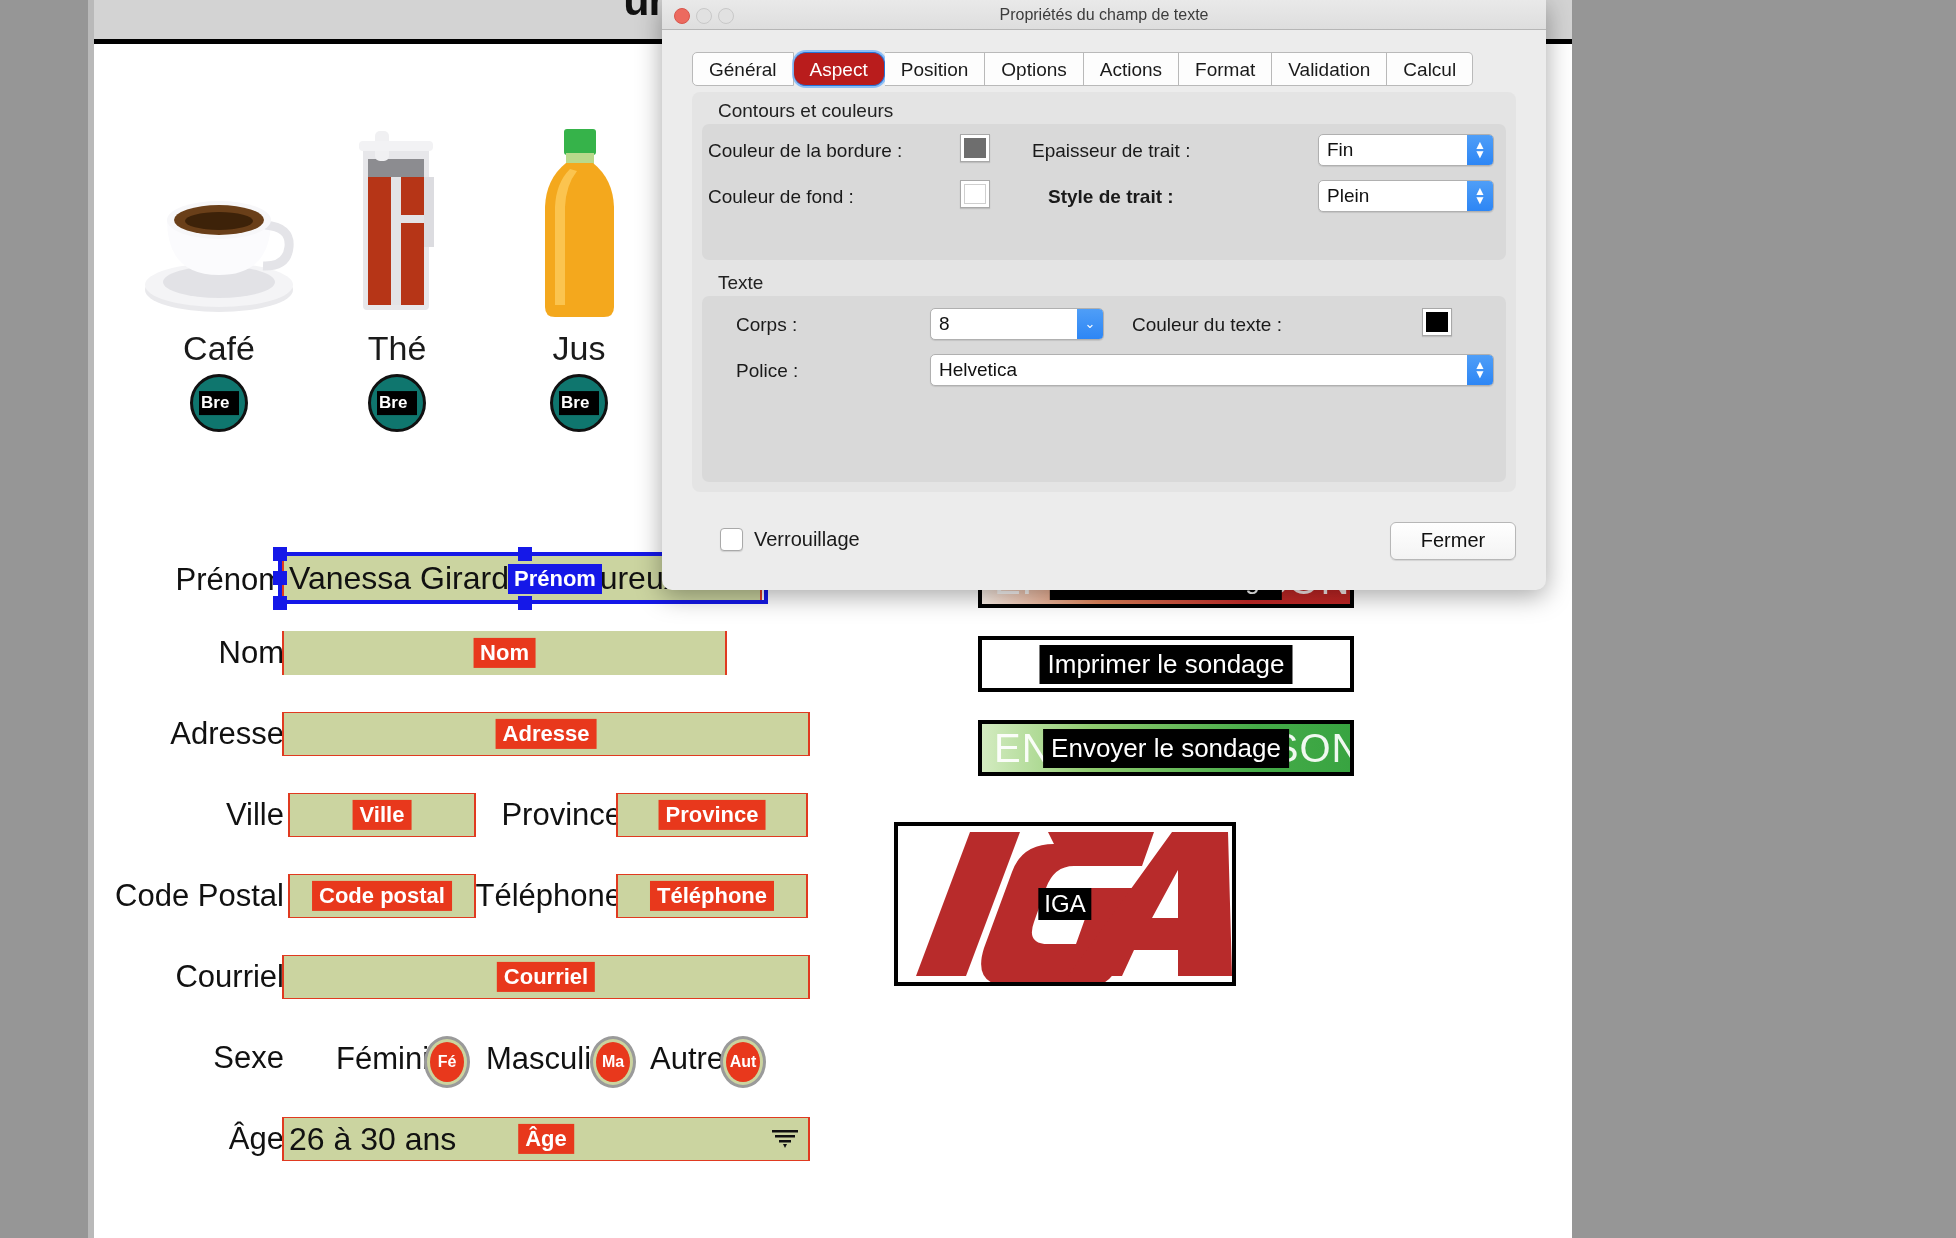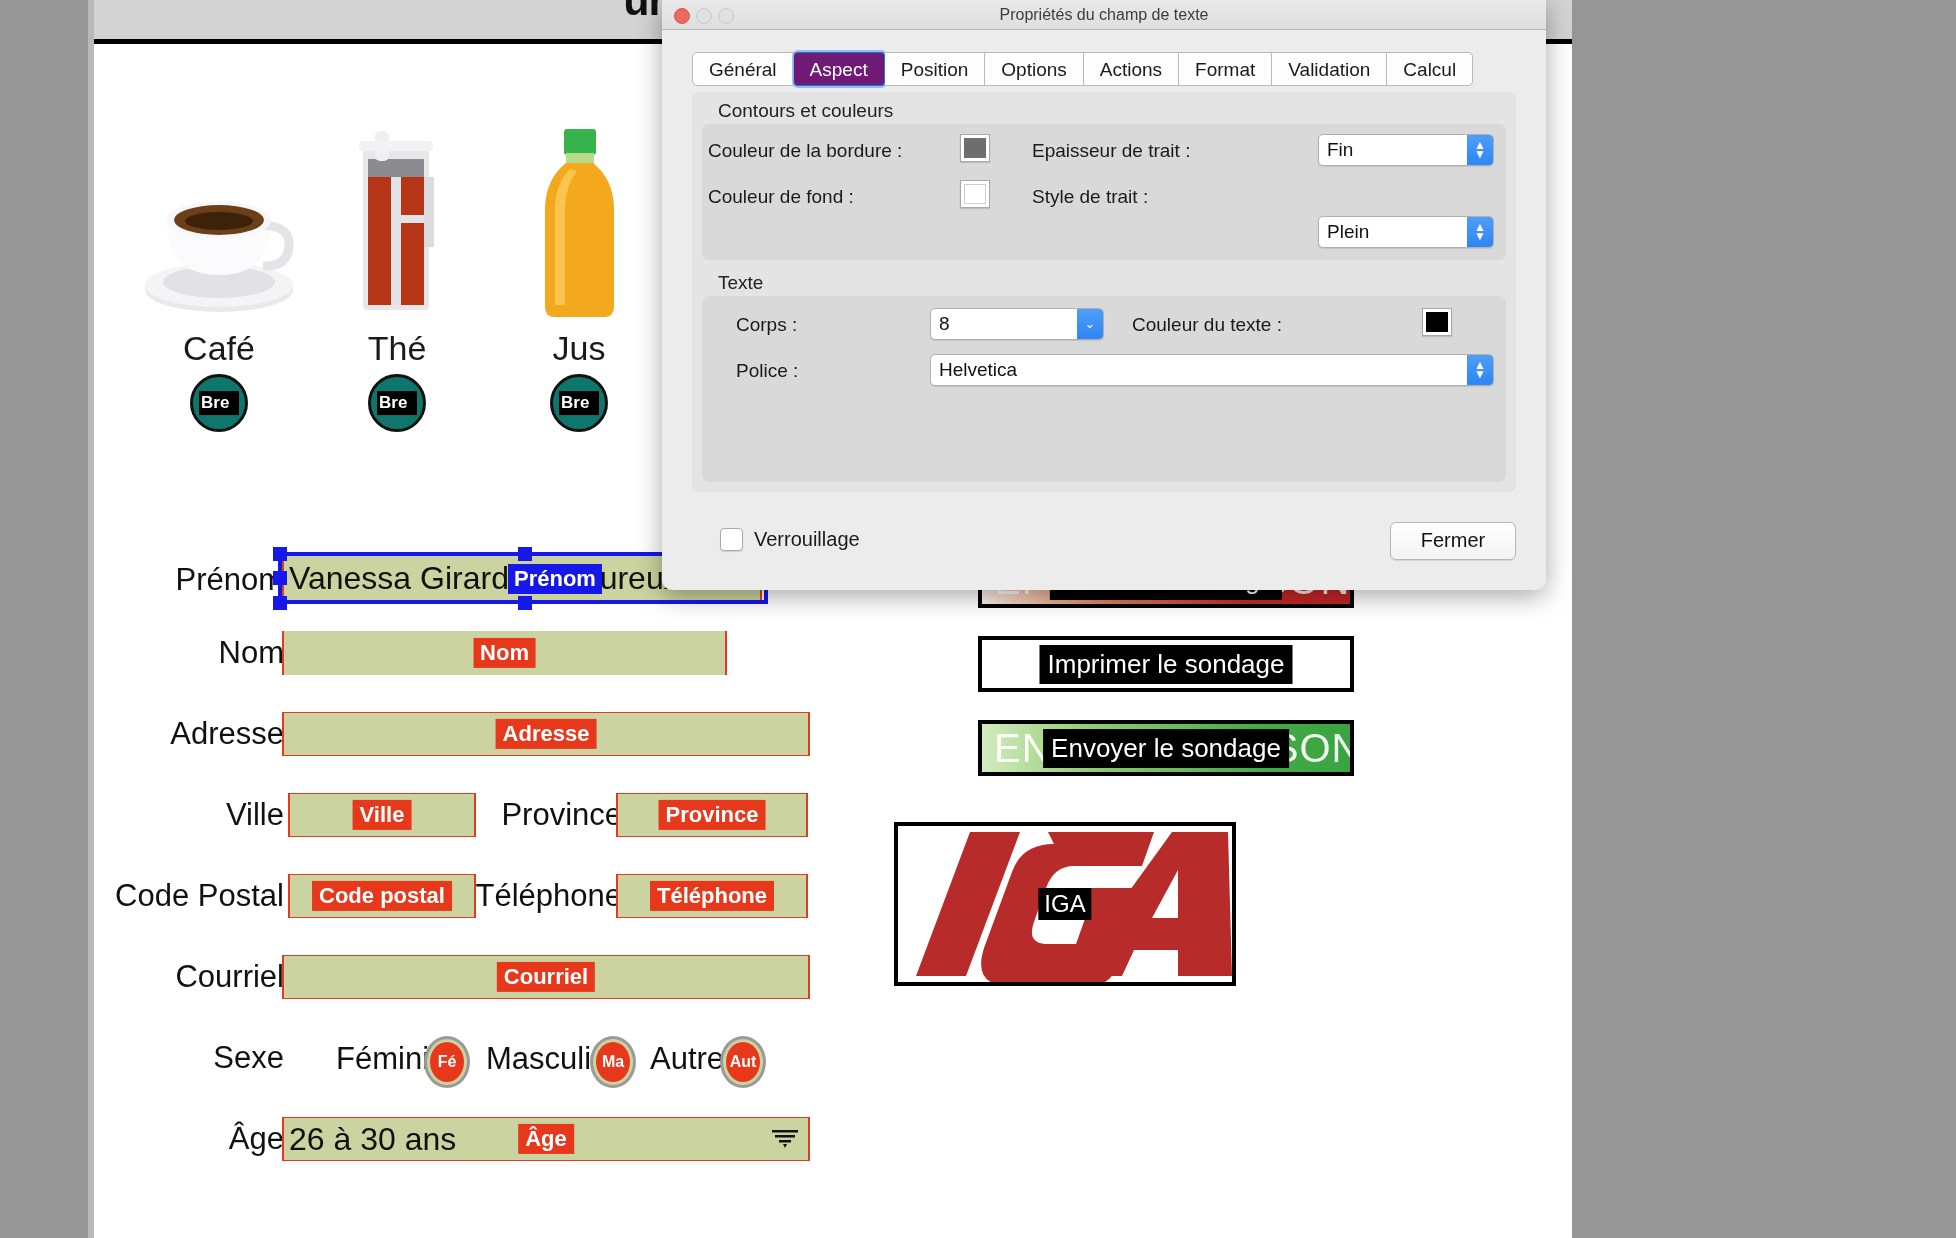--- a/index.html
+++ b/index.html
@@ -142,22 +142,22 @@
     display:flex;
   }
   .tab{
     flex:0 0 auto;padding:0 16px;height:34px;line-height:34px;
     background:#fdfdfd;border:1px solid #b9b9b9;border-left:none;
     font-size:19px;color:#1a1a1a;text-align:center;box-sizing:border-box;
   }
   .tab:first-child{border-left:1px solid #b9b9b9;border-radius:5px 0 0 5px;}
   .tab:last-child{border-radius:0 5px 5px 0;}
   .tab.active{
-    background:#701a75;color:#fff;border-color:#2374da;
-    box-shadow:0 0 0 2px rgba(110,175,250,.75);border-radius:4px;
+    background:#b91c1c;color:#fff;border-color:#2374da;
+    box-shadow:0 0 0 2px rgba(110,175,250,.75);border-radius:12px;
   }
   #panel{
     position:absolute;left:30px;top:92px;width:824px;height:400px;
     background:#e4e4e4;border-radius:8px;
   }
   .grp-title{position:absolute;font-size:19px;color:#222;}
   .grp-box{
     position:absolute;background:#d9d9d9;border-radius:7px;
   }
   .flbl{position:absolute;font-size:19px;color:#1a1a1a;}
@@ -416,22 +416,22 @@
     <div class="flbl" style="left:340px;top:48px;width:270px;">Epaisseur de trait :</div>
     <div class="combo" style="left:626px;top:42px;width:176px;">
       <span>Fin</span>
       <span class="stepper">▲<br>▼</span>
     </div>
 
     <div class="flbl" style="left:16px;top:94px;width:240px;">Couleur de fond :</div>
     <div class="swatch" style="left:268px;top:88px;">
       <div class="inner" style="background:#ffffff;border:1px solid #cfcfcf;box-sizing:border-box;"></div>
     </div>
-    <div class="flbl" style="left:340px;top:94px;width:270px;">Style de trait :</div>
-    <div class="combo" style="left:626px;top:88px;width:176px;margin-top:36px;">
+    <div class="flbl" style="left:356px;top:94px;width:270px;font-weight:bold;">Style de trait :</div>
+    <div class="combo" style="left:626px;top:88px;width:176px;">
       <span>Plein</span>
       <span class="stepper">▲<br>▼</span>
     </div>
 
     <div class="grp-title" style="left:26px;top:180px;">Texte</div>
     <div class="grp-box" style="left:10px;top:204px;width:804px;height:186px;"></div>
 
     <div class="flbl" style="left:44px;top:222px;width:180px;">Corps :</div>
     <div class="combo" style="left:238px;top:216px;width:174px;">
       <span>8</span>

